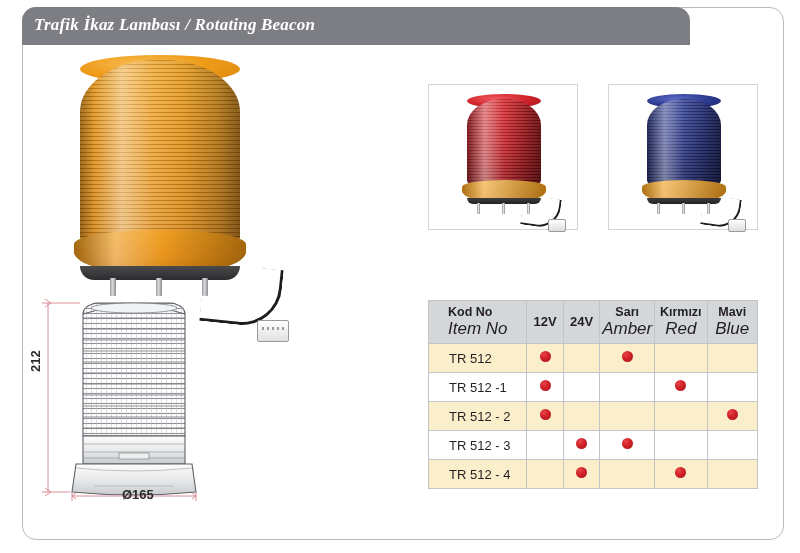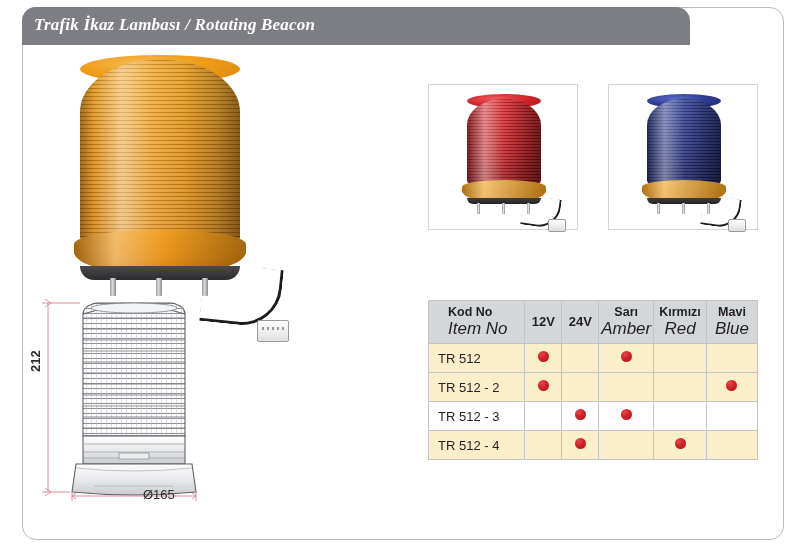--- a/index.html
+++ b/index.html
@@ -262,23 +262,23 @@
     left: 28px; top: 372px;
     font-size: 13px;
     font-weight: bold;
     color: #2b2b2b;
     transform: rotate(-90deg);
     transform-origin: left top;
     white-space: nowrap;
   }
   #dim-165 {
     position: absolute;
-    left: 143px; top: 487px;
+    left: 122px; top: 487px;
     font-size: 13px;
-    font-weight: normal;
+    font-weight: bold;
     color: #2b2b2b;
     white-space: nowrap;
   }
 
   
   #spec-table {
     position: absolute;
     left: 428px; top: 300px;
     width: 330px;
     border-collapse: collapse;
@@ -310,21 +310,21 @@
   #spec-table thead th.single {
     font-weight: bold;
     font-size: 13px;
   }
   #spec-table th.col-code { width: 84px; text-align: left; padding-left: 19px; }
   #spec-table th.col-v    { width: 40px; margin-top: 7px; }
   #spec-table th.col-c    { width: 55px; }
 
   #spec-table tbody td.code-cell {
     text-align: left;
-    padding-left: 9px;
+    padding-left: 20px;
     height: 28px;
     font-size: 13px;
     white-space: nowrap;
     margin-left: 37px;
   }
   #spec-table tbody tr.odd td  { background: #fbeecb; }
   #spec-table tbody tr.even td { background: #ffffff; }
 
   .dot {
     display: inline-block;
@@ -469,20 +469,28 @@
     </thead>
     <tbody id="spec-body">
         <tr class="odd">
           <td class="code-cell">TR 512</td>
           <td><span class="dot"></span></td>
           <td></td>
           <td><span class="dot"></span></td>
           <td></td>
           <td></td>
         </tr>
+        <tr class="even">
+          <td class="code-cell">TR 512 -1</td>
+          <td><span class="dot"></span></td>
+          <td></td>
+          <td></td>
+          <td><span class="dot"></span></td>
+          <td></td>
+        </tr>
         <tr class="odd">
           <td class="code-cell">TR 512 - 2</td>
           <td><span class="dot"></span></td>
           <td></td>
           <td></td>
           <td></td>
           <td><span class="dot"></span></td>
         </tr>
         <tr class="even">
           <td class="code-cell">TR 512 - 3</td>

